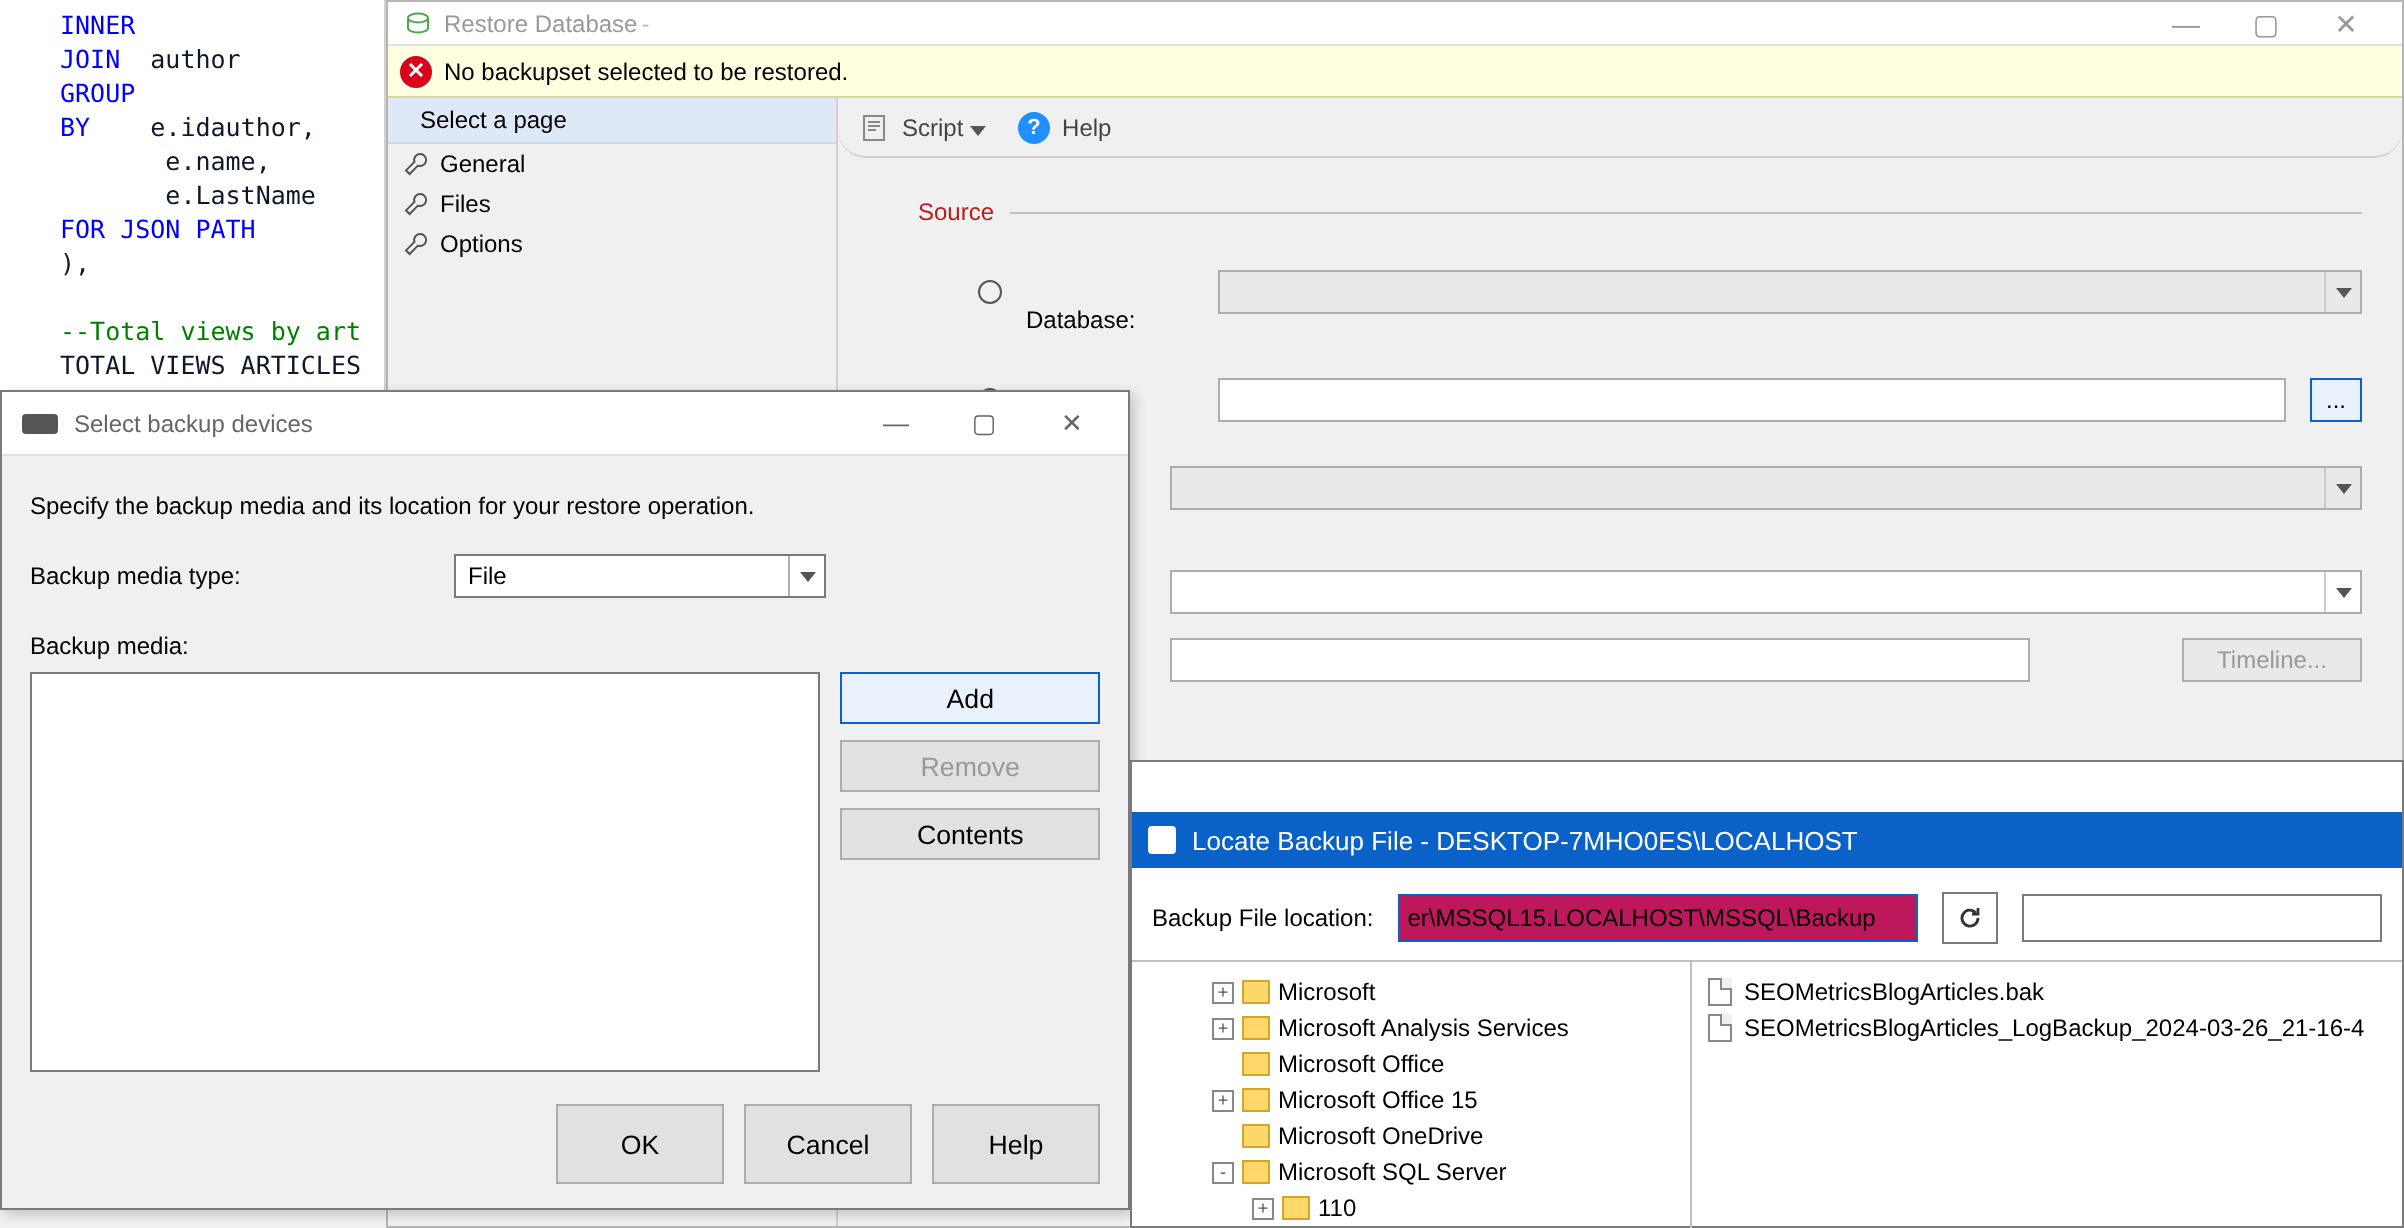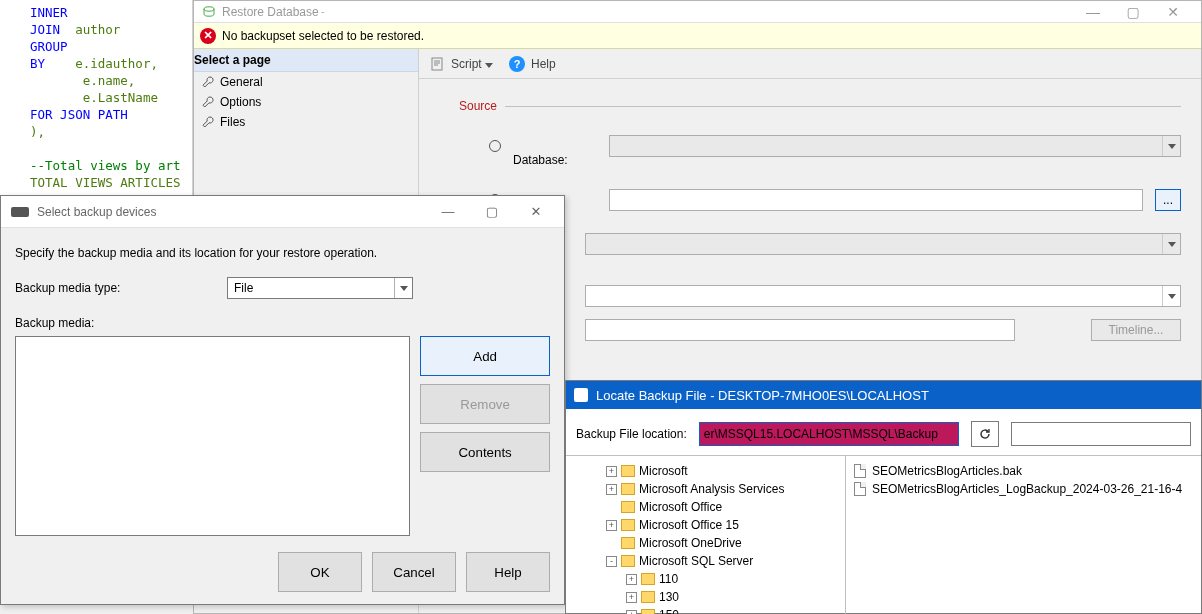--- a/index.html
+++ b/index.html
@@ -1,38 +1,38 @@
 <!DOCTYPE html>
 <html><head>
 <meta charset="utf-8">
 <style>
   * { box-sizing: border-box; margin: 0; padding: 0; }
   body { font-family: "Segoe UI", Tahoma, sans-serif; font-size: 12px; background: #f0f0f0; width:1202px; height:614px; overflow:hidden; position:relative; color:#000; }
 
   
   .sql-editor { position:absolute; left:0; top:0; width:193px; height:195px; background:#fff; border-right:1px solid #d0d0d0; padding:4px 10px 4px 30px; font-family:Consolas,monospace; font-size:12.5px; line-height:17px; white-space:pre; overflow:hidden;}
   .sql-kw { color:#0000ff; }
-  .sql-id { color:#4d7c0f; }
+  .sql-id { color:#0f172a; }
   .sql-cm { color:#008000; }
 
   
   .restore-win { position:absolute; left:193px; top:0; right:0; height:614px; background:#f0f0f0; border:1px solid #b5b5b5; }
   .rw-titlebar { height:22px; background:#fff; display:flex; align-items:center; padding:0 8px; border-bottom:1px solid #e0e0e0; color:#999;}
   .rw-titlebar .ricon { width:14px; height:14px; margin-right:6px; display:inline-flex; align-items:center; justify-content:center;}
   .rw-titlebar .spacer { flex:1; }
   .rw-titlebar .tbtn { width:40px; text-align:center; color:#999; font-size:14px; }
   .rw-warnbar { height:26px; background:#ffffe1; border-bottom:1px solid #d8d8a0; display:flex; align-items:center; padding:0 6px; gap:6px;}
   .rw-warnbar .werr { width:16px; height:16px; border-radius:50%; background:#d9001b; display:flex;align-items:center;justify-content:center;color:#fff;font-weight:bold;font-size:11px;}
   .rw-body { display:flex; height:calc(100% - 48px); }
   .rw-left { width:225px; background:#f0f0f0; border-right:1px solid #d0d0d0;}
-  .rw-left-hdr { background:#dfe8f6; padding:4px 0; font-weight:bold; border-bottom:1px solid #c9d6eb;}
+  .rw-left-hdr { background:#dfe8f6; padding:4px 16px; font-weight:normal; border-bottom:1px solid #c9d6eb;}
   .rw-left-item { padding:3px 8px 3px 8px; display:flex; align-items:center; gap:6px;}
   .wrench { width:12px; height:12px; display:inline-block;}
   .rw-right { flex:1; padding:0; position:relative; background:#f0f0f0;}
-  .rw-toolbar { height:30px; display:flex; align-items:center; gap:6px; padding:0 10px; border-bottom:1px solid #d0d0d0;}
+  .rw-toolbar { height:30px; display:flex; align-items:center; gap:6px; padding:0 10px; border-bottom:1px solid #d0d0d0;border-radius:14px;}
   .rw-toolbar .tico { width:16px; height:16px; display:inline-flex;align-items:center;justify-content:center;}
   .rw-toolbar .tlbl { color:#444; }
   .rw-toolbar .help-q { width:16px;height:16px;border-radius:50%;background:#1e90ff;color:#fff;font-weight:bold;display:flex;align-items:center;justify-content:center;font-size:11px;}
   .rw-form { padding:20px 20px 0 40px; }
   .rw-section-lbl { color:#b91c1c; margin-bottom:8px; display:flex; align-items:center; gap:8px;}
   .rw-section-lbl .hl { flex:1; height:1px; background:#c0c0c0;}
   .rw-row { display:flex; align-items:center; gap:12px; padding:4px 0 8px 30px;}
   .rw-row label { width:84px; color:#000;margin-top:28px;}
   .rw-row .radio { width:12px;height:12px;border-radius:50%;border:1px solid #555;display:inline-flex;align-items:center;justify-content:center;}
   .rw-row .radio.sel::after { content:""; width:6px;height:6px;border-radius:50%;background:#000;}
@@ -52,29 +52,29 @@
   .sbd-title .spacer { flex:1;}
   .sbd-title .tbtn { width:36px; text-align:center; font-size:13px; color:#666;}
   .sbd-body { padding:18px 14px 10px 14px; }
   .sbd-row { display:flex; align-items:center; gap:12px; margin:17px 0;}
   .sbd-row .lbl { width:200px; }
   .sbd-combo { width:186px; height:22px; border:1px solid #7a7a7a; background:#fff; position:relative; display:flex; align-items:center; padding:0 6px;}
   .sbd-combo .dd { position:absolute; right:0; top:0; bottom:0; width:18px; border-left:1px solid #b0b0b0; display:flex;align-items:center;justify-content:center;}
   .sbd-main { display:flex; gap:10px; }
   .sbd-list { width:396px; height:200px; border:1px solid #7a7a7a; background:#fff;}
   .sbd-btncol { display:flex; flex-direction:column; gap:8px; width:130px;}
-  .sbd-btncol button { height:40px; border:1px solid #adadad; background:#e1e1e1;}
+  .sbd-btncol button { height:26px; border:1px solid #adadad; background:#e1e1e1;}
   .sbd-btncol button.primary { border:1.5px solid #0a62c9; background:#e9f2fc;}
   .sbd-btncol button:disabled { color:#999;}
   .sbd-bottom { position:absolute; bottom:12px; right:14px; display:flex; gap:10px;}
   .sbd-bottom button { width:84px; height:40px; border:1px solid #adadad; background:#e1e1e1;}
 
   
   .lbf-win { position:absolute; left:565px; top:380px; right:0; bottom:0; background:#fff; border:1px solid #7a7a7a;}
-  .lbf-title { height:28px; background:#0a62c9; color:#fff; display:flex; align-items:center; padding:0 8px; gap:8px; font-size:13px;}
+  .lbf-title { height:28px; background:#0a62c9; color:#fff; display:flex; align-items:center; padding:0 8px; gap:8px; font-size:13px;margin-top:25px;}
   .lbf-title .dbico { width:14px;height:14px; background:#fff; border-radius:2px; display:inline-block;}
   .lbf-pathrow { padding:12px 10px 8px 10px; display:flex; align-items:center; gap:12px;}
   .lbf-pathrow .plbl { flex:0 0 auto; }
   .lbf-pathrow input { width:260px; height:24px; border:1.5px solid #0a62c9; padding:0 4px; font-family:inherit; font-size:12px; color:#000; background:#be185d;}
   .lbf-pathrow .refresh { width:28px; height:26px; border:1px solid #7a7a7a; display:flex;align-items:center;justify-content:center;}
   .lbf-pathrow .searchbox { flex:1; height:24px; border:1px solid #7a7a7a; background:#fff;}
   .lbf-panes { display:flex; border-top:1px solid #c0c0c0; height:calc(100% - 70px);}
   .lbf-tree { width:280px; border-right:1px solid #c0c0c0; overflow-y:auto; padding:6px 4px 2px 4px; position:relative;}
   .lbf-tree::-webkit-scrollbar{width:16px;} .lbf-tree::-webkit-scrollbar-thumb{background:#c0c0c0;}
   .lbf-files { flex:1; padding:6px 8px; overflow:auto;}
@@ -118,27 +118,27 @@
       <div class="rw-left-item">
         <span class="wrench"><svg width="12" height="12" viewBox="0 0 12 12">
               <path d="M8 1a3 3 0 0 0-2.8 4L1 9.2 2.8 11 7 6.8A3 3 0 1 0 8 1z" fill="none" stroke="#555" stroke-width="1"></path>
             </svg></span>
         <span>General</span>
       </div>
       <div class="rw-left-item">
         <span class="wrench"><svg width="12" height="12" viewBox="0 0 12 12">
               <path d="M8 1a3 3 0 0 0-2.8 4L1 9.2 2.8 11 7 6.8A3 3 0 1 0 8 1z" fill="none" stroke="#555" stroke-width="1"></path>
             </svg></span>
-        <span>Options</span>
+        <span>Files</span>
       </div>
       <div class="rw-left-item">
         <span class="wrench"><svg width="12" height="12" viewBox="0 0 12 12">
               <path d="M8 1a3 3 0 0 0-2.8 4L1 9.2 2.8 11 7 6.8A3 3 0 1 0 8 1z" fill="none" stroke="#555" stroke-width="1"></path>
             </svg></span>
-        <span>Files</span>
+        <span>Options</span>
       </div>
     </div>
     <div class="rw-right">
       <div class="rw-toolbar">
         <span class="tico">
             <svg width="14" height="14" viewBox="0 0 14 14">
               <rect x="2" y="1" width="10" height="12" fill="none" stroke="#888"></rect>
               <path d="M4 4h6M4 6h6M4 8h4" stroke="#888"></path>
             </svg>
           </span>

